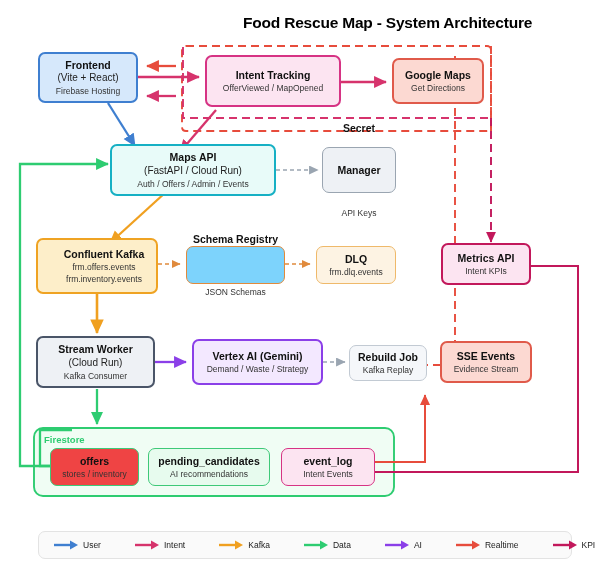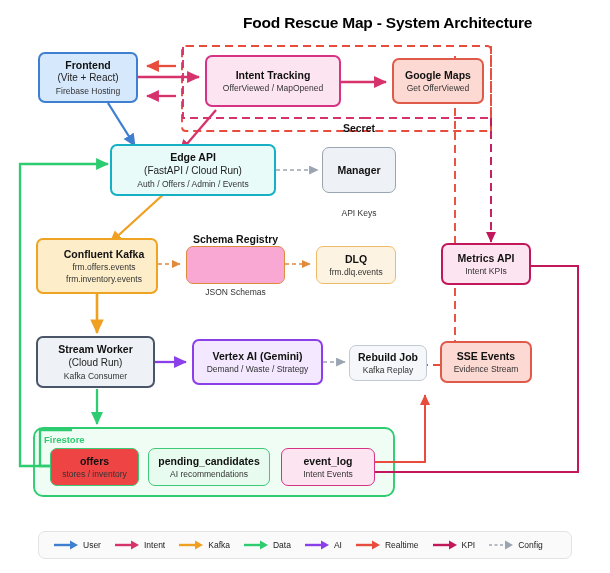--- a/index.html
+++ b/index.html
@@ -17,21 +17,21 @@
   }
   .node .l1{font-weight:bold;font-size:10.5px;color:#111;}
   .node .l2{font-size:10px;color:#222;margin-top:1px;}
   .node .l3{font-size:8.5px;color:#333;margin-top:2px;}
   .cluster-label{
     position:absolute;font-size:9.5px;font-weight:bold;white-space:nowrap;
   }
   .legend-box{
     position:absolute;box-sizing:border-box;background:#fafafa;
     border:1px solid #e3e3e3;border-radius:7px;
-    display:flex;align-items:center;
+    display:flex;align-items:center;gap:20px;
   }
   .legend-item{display:flex;align-items:center;margin-right:13px;}
   .legend-item .lg-label{font-size:8.5px;color:#222;margin-left:4px;white-space:nowrap;}
   .legend-item svg{display:block;}
 </style>
 </head>
 <body>
 
 <div id="diagram">
 
@@ -127,42 +127,42 @@
     <span class="l3">Firebase Hosting</span>
   </div>
 
   <div class="node" style="left:205px;top:55px;width:136px;height:52px;background:#fce4f1;border:2px solid #d63384;">
     <span class="l1">Intent Tracking</span>
     <span class="l3">OfferViewed / MapOpened</span>
   </div>
 
   <div class="node" style="left:392px;top:58px;width:92px;height:46px;background:#fcd9d2;border:2px solid #e05a4a;">
     <span class="l1">Google Maps</span>
-    <span class="l3">Get OfferViewed</span>
+    <span class="l3">Get Directions</span>
   </div>
 
   <div class="node" style="left:110px;top:144px;width:166px;height:52px;background:#e8fbf9;border:2px solid #16b0c4;">
-    <span class="l1">Edge API</span>
+    <span class="l1">Maps API</span>
     <span class="l2">(FastAPI / Cloud Run)</span>
     <span class="l3">Auth / Offers / Admin / Events</span>
   </div>
 
   <div class="node" style="left:322px;top:147px;width:74px;height:46px;background:#eef1f5;border:1.6px solid #9aa5b1;gap:30px;">
     <span class="l1">Secret</span>
     <span class="l1">Manager</span>
     <span class="l3">API Keys</span>
   </div>
 
   <div class="node" style="left:36px;top:238px;width:122px;height:56px;background:#fdeec9;border:2px solid #efa323;padding-left:14px;">
     <span class="l1">Confluent Kafka</span>
     <span class="l3">frm.offers.events</span>
     <span class="l3">frm.inventory.events</span>
   </div>
 
-  <div class="node" style="left:186px;top:246px;width:99px;height:38px;background:#f9a8d4;border:1.6px solid #e08a3c;gap:40px;">
+  <div class="node" style="left:186px;top:246px;width:99px;height:38px;background:#7dd3fc;border:1.6px solid #e08a3c;gap:40px;">
     <span class="l1">Schema Registry</span>
     <span class="l3">JSON Schemas</span>
   </div>
 
   <div class="node" style="left:316px;top:246px;width:80px;height:38px;background:#fdf3e3;border:1.6px solid #efb96a;">
     <span class="l1">DLQ</span>
     <span class="l3">frm.dlq.events</span>
   </div>
 
   <div class="node" style="left:441px;top:243px;width:90px;height:42px;background:#fce4f1;border:2px solid #c2185b;">

